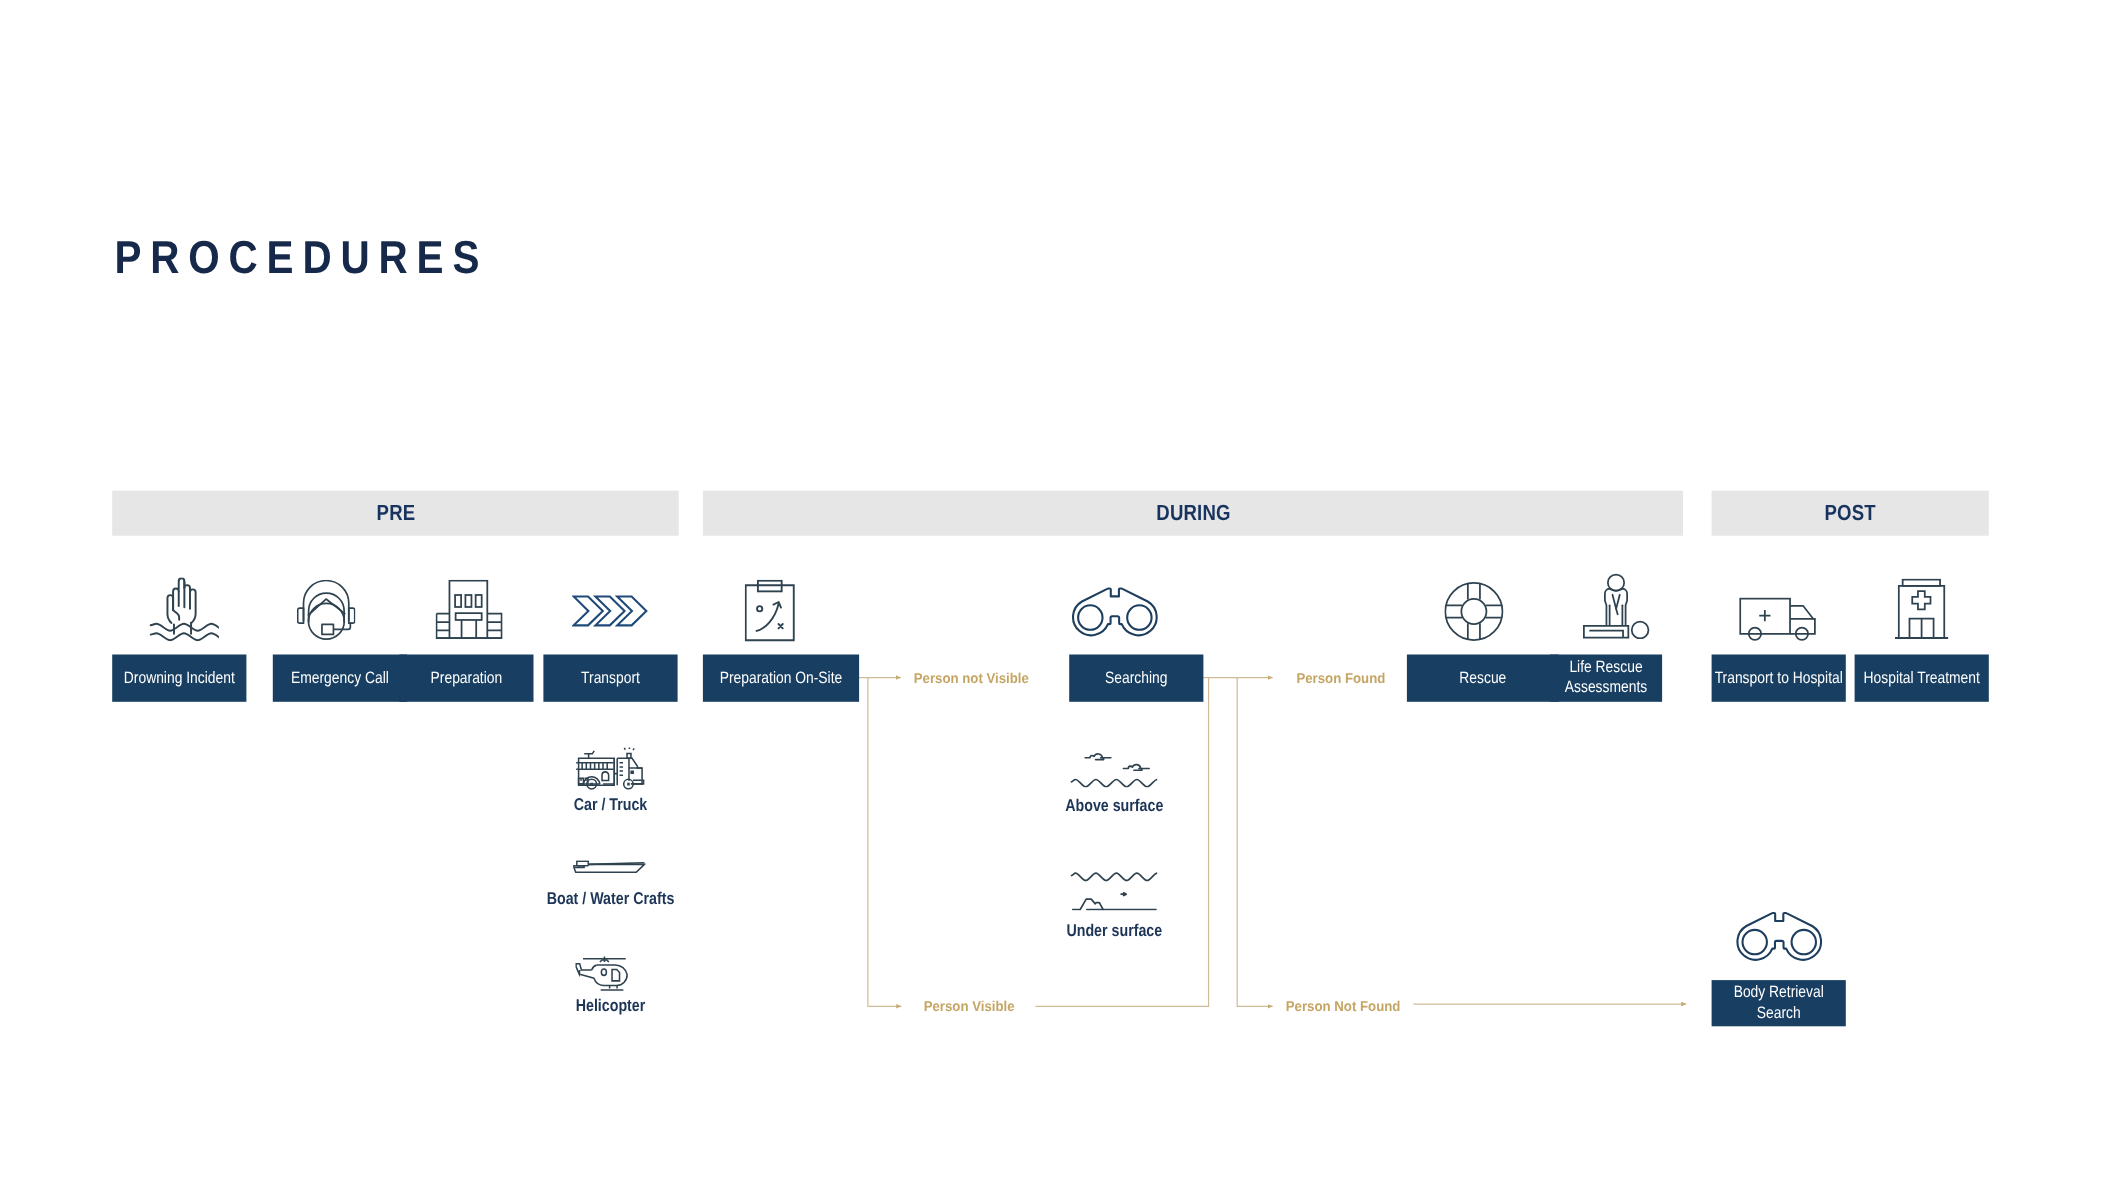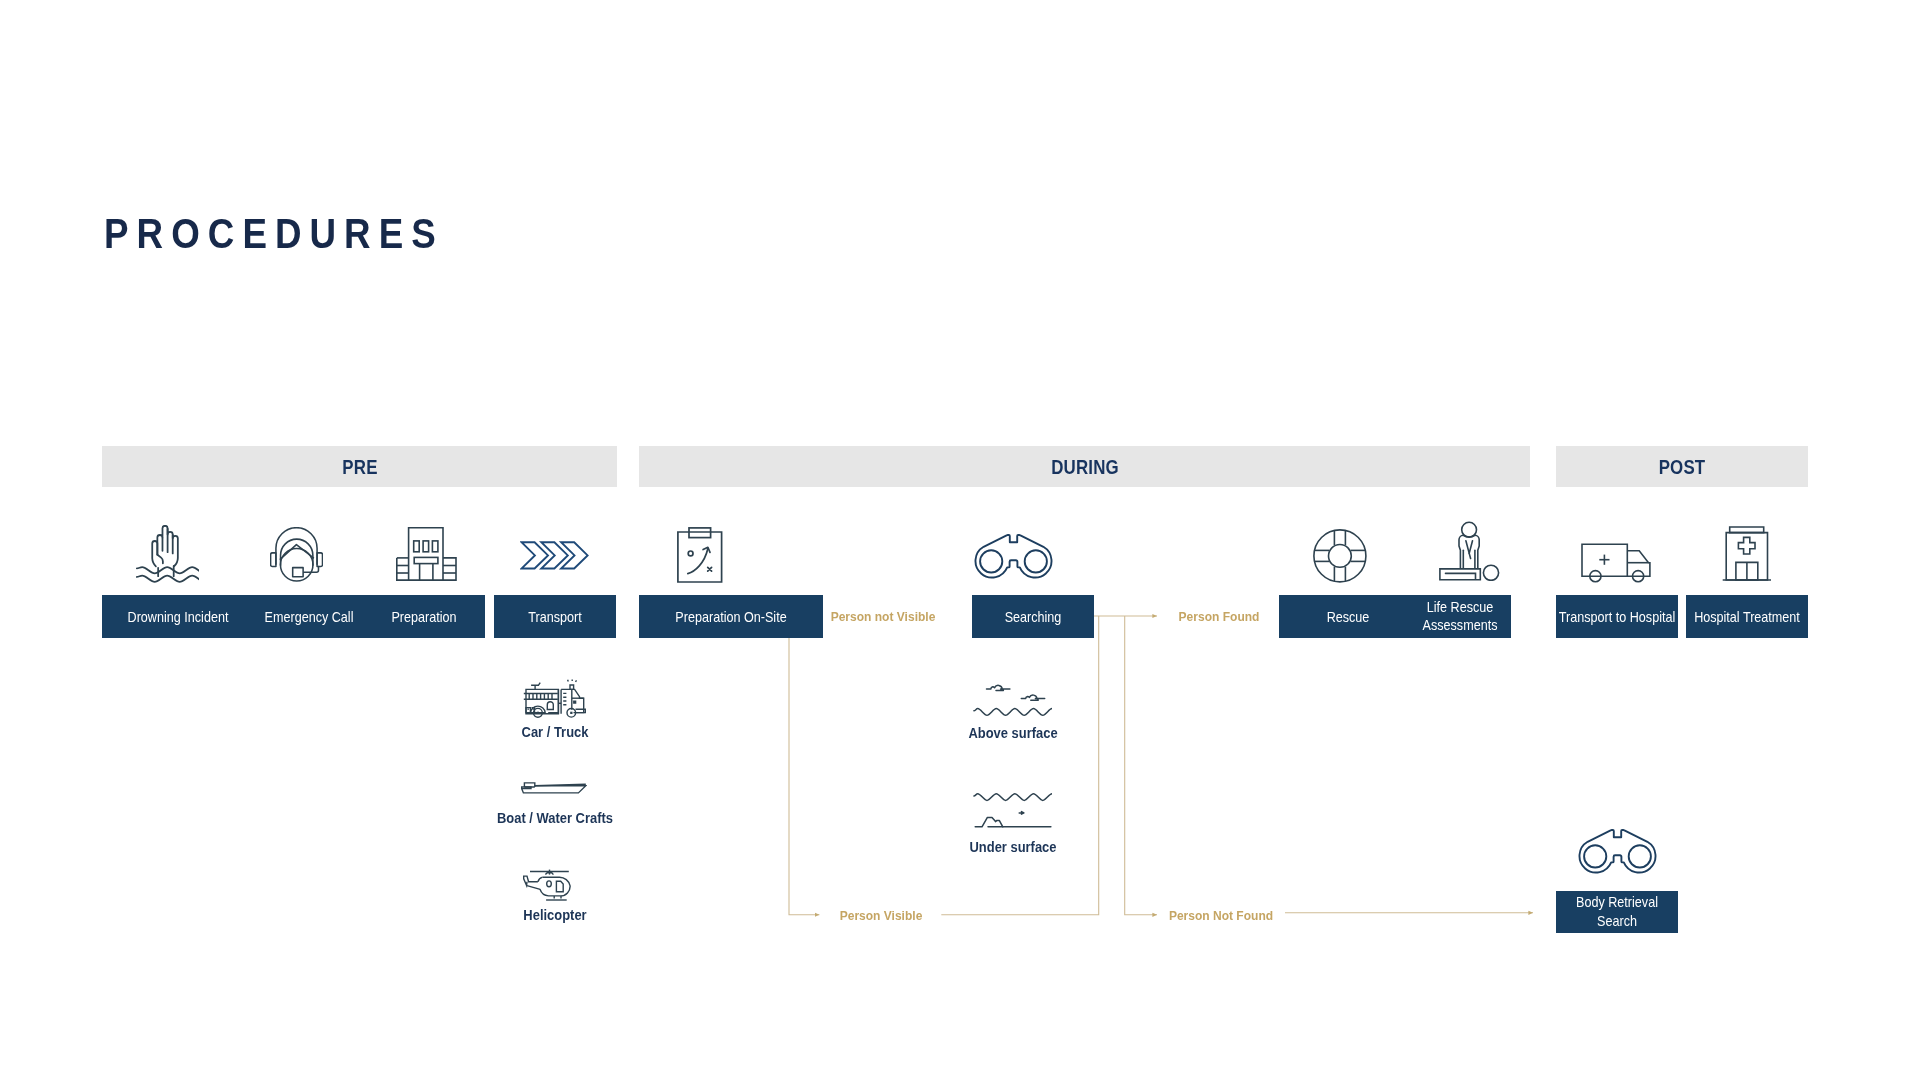--- a/index.html
+++ b/index.html
@@ -55,21 +55,21 @@
           <path d="M32.1 3.4 V27.1"></path>
           <path d="M37.3 9.6 V28.4"></path>
 <path d="M21.8 29.8 l3.7 2.9 a4.6 4.6 0 0 1 1.8 3.7 v2.1"></path>
 <path d="M22.5 43 V51.5"></path>
           <path d="M38.3 41.2 V51.5"></path>
 <path d="M0.8 43.6 c 2.2 0 3.3 -1.3 5.5 -1.3 c 4.06 0 8.64 6.40 12.70 6.40 c 4.06 0 8.64 -6.40 12.70 -6.40 c 4.06 0 8.64 6.40 12.70 6.40 c 4.06 0 8.64 -6.40 12.70 -6.40 c 4.06 0 8.64 6.40 12.70 6.40"></path>
 <path d="M0.8 52.3 c 2.2 0 3.3 -1.3 5.5 -1.3 c 4.06 0 8.64 6.40 12.70 6.40 c 4.06 0 8.64 -6.40 12.70 -6.40 c 4.06 0 8.64 6.40 12.70 6.40 c 4.06 0 8.64 -6.40 12.70 -6.40 c 4.06 0 8.64 6.40 12.70 6.40"></path>
 </g>
       </svg>
     </div>
-<div class="step-box" style="left:102px;width:122px;padding-left:30px;">
+<div class="step-box" style="left:102px;width:122px;">
       <span class="box-label">Drowning Incident</span>
     </div>
 <div class="icon-wrap" style="left:270px;top:483px;">
       <svg class="ic" width="53" height="55" viewBox="0 0 52.2 54.8">
 <g fill="none" stroke="#2e424f" stroke-width="1.55" stroke-linecap="round" stroke-linejoin="round">
 <circle cx="26.3" cy="37.6" r="16.2"></circle>
 <path d="M5.6 37 V21.2 a20.5 20.5 0 0 1 41 0 V37"></path>
 <path d="M10.2 38 V28.2 a16.1 16.1 0 0 1 32.2 0 V38"></path>
 <path d="M10.0 32.0 L26.0 17.5 L43.0 30.7"></path>
 <path d="M5.6 25.8 h-3.5 a1.8 1.8 0 0 0 -1.8 1.8 v10 a1.8 1.8 0 0 0 1.8 1.8 h3.5 z"></path>
@@ -123,21 +123,21 @@
 <g fill="none" stroke="#2e424f" stroke-width="1.7" stroke-linecap="round" stroke-linejoin="round">
 <path d="M0.9 5.0 H44.6 V55 H0.9 Z" stroke-linejoin="miter" stroke-linecap="butt"></path>
 <rect x="12.0" y="0.9" width="21.6" height="9.7" stroke-linejoin="miter"></rect>
 <circle cx="13.6" cy="26.4" r="2.4"></circle>
 <path d="M10.8 46.6 C18 44.8 27.5 36.2 30.8 21.8"></path>
 <path d="M26.1 22.6 L30.9 20.3 L33.0 25.4"></path>
 <path d="M30.7 40.3 L34.6 44.2 M34.6 40.3 L30.7 44.2"></path>
 </g>
       </svg>
     </div>
-<div class="step-box" style="left:639px;width:142px;padding-left:42px;">
+<div class="step-box" style="left:639px;width:142px;">
       <span class="box-label">Preparation On-Site</span>
     </div>
 <div class="icon-wrap" style="left:974px;top:489px;">
       <svg class="ic" width="79" height="47" viewBox="0 0 79 47">
 <g fill="none" stroke="#1d3e5f" stroke-width="1.9" stroke-linecap="round" stroke-linejoin="round">
 <path d="M9.6 13.8 L32.6 2.3 a2.4 2.4 0 0 1 1.1 -0.3 H34.9 a0.9 0.9 0 0 1 0.9 0.9 V9.2 h7.4 V2.9 a0.9 0.9 0 0 1 0.9 -0.9 H45.3 a2.4 2.4 0 0 1 1.1 0.3 L69.4 13.8 A16.5 16.5 0 1 1 45.8 34.4 H44.3 a0.9 0.9 0 0 1 -0.9 -0.9 V28.7 a1.4 1.4 0 0 0 -1.4 -1.4 H37 a1.4 1.4 0 0 0 -1.4 1.4 v4.8 a0.9 0.9 0 0 1 -0.9 0.9 H33.2 A16.5 16.5 0 1 1 9.6 13.8 Z"></path>
 <circle cx="17.2" cy="28.4" r="11.1"></circle>
 <circle cx="61.8" cy="28.4" r="11.1"></circle>
 </g>
       </svg>

